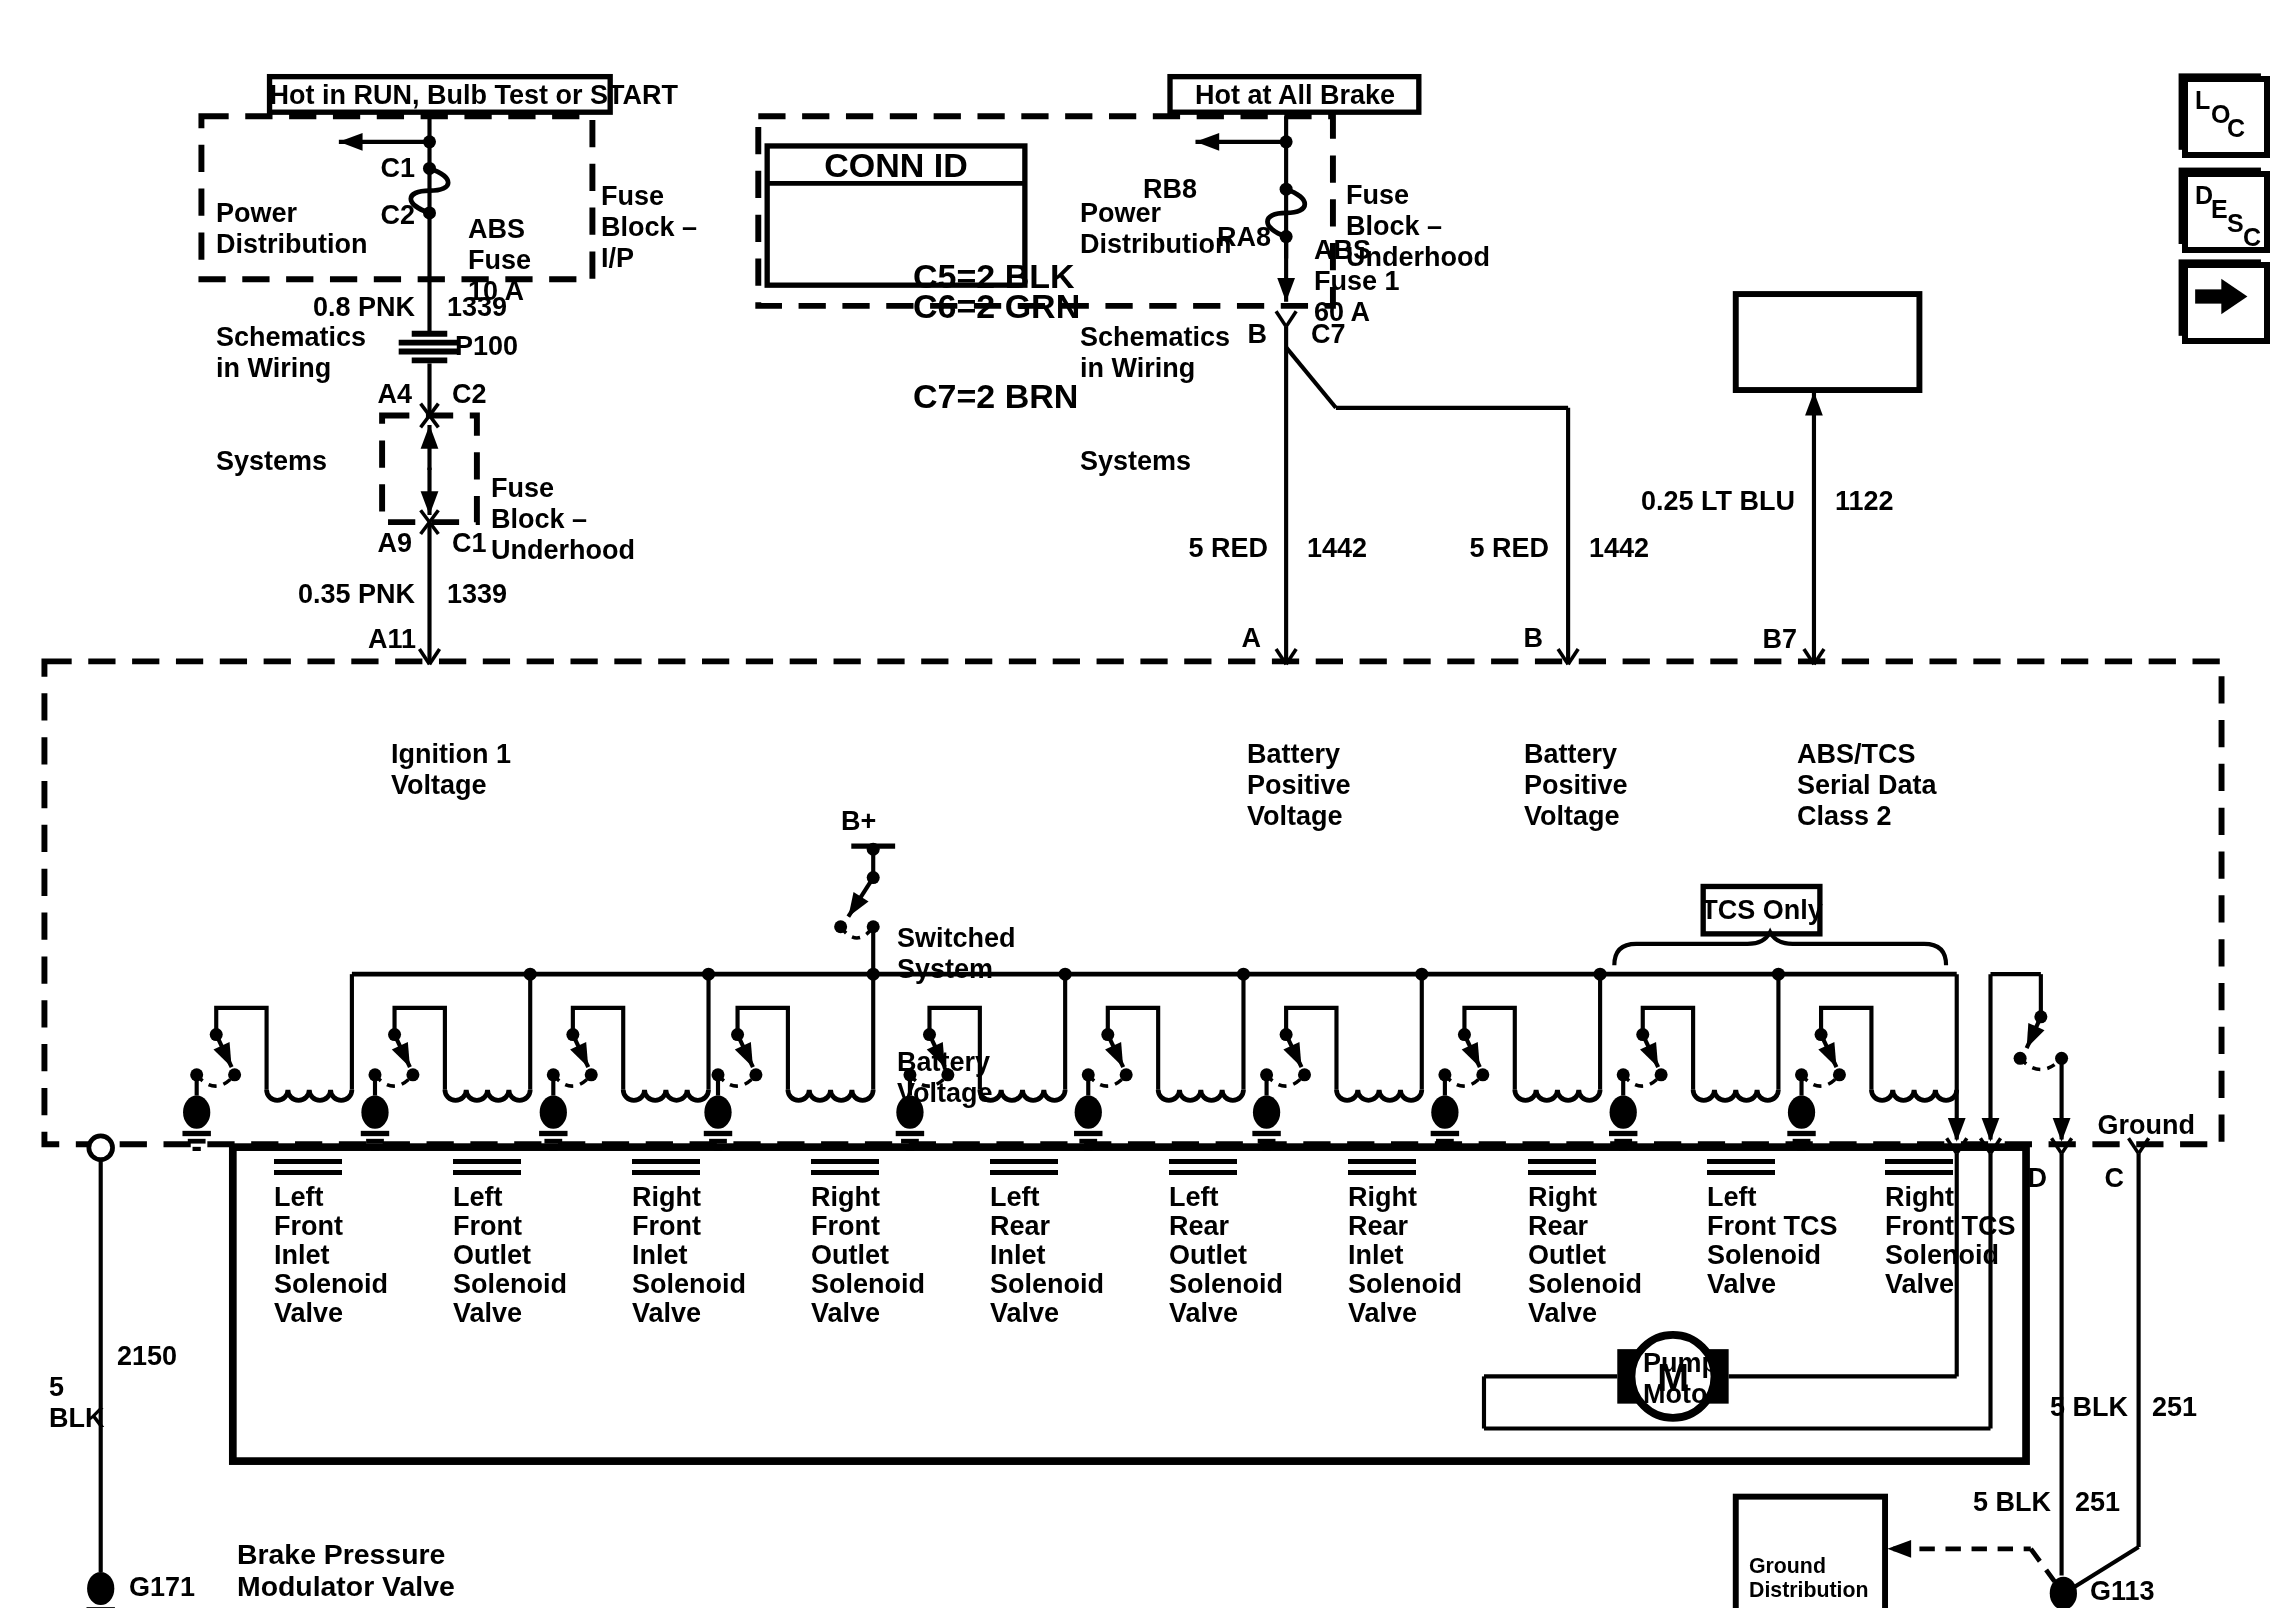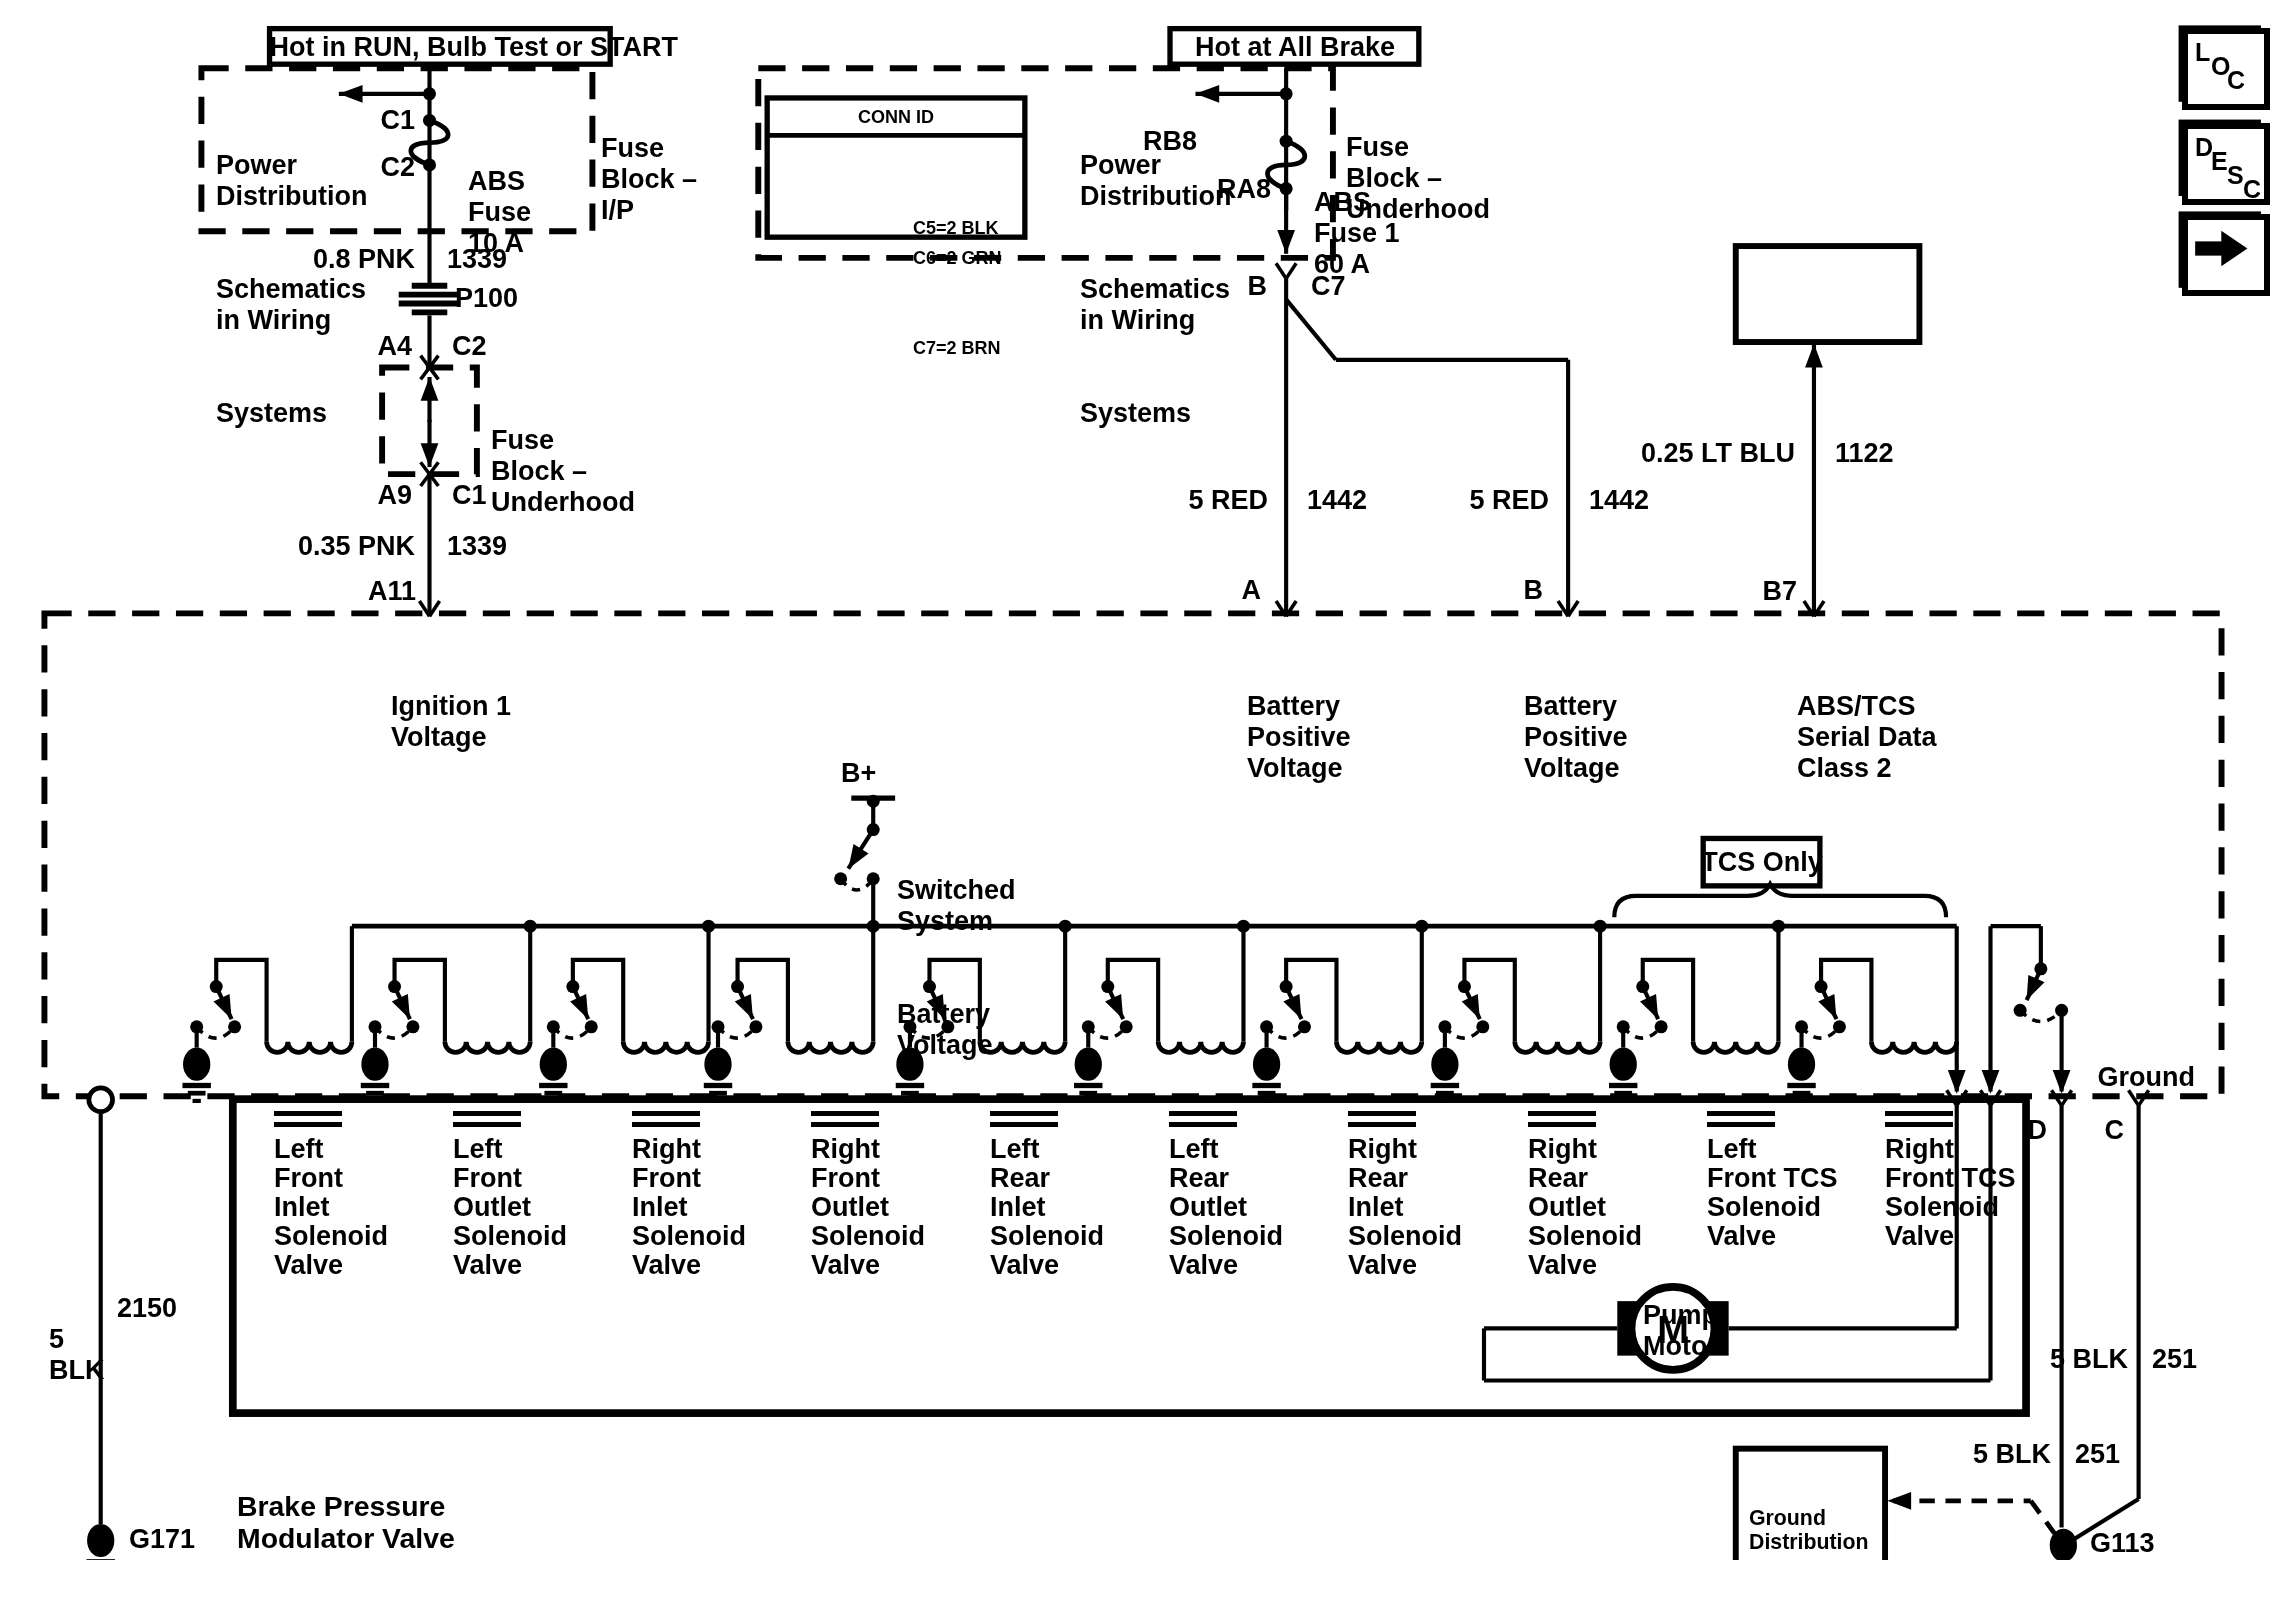--- a/index.html
+++ b/index.html
@@ -1,24 +1,24 @@
 <!DOCTYPE html>
 <html style="font-size:9.5px"><head>
 <meta charset="utf-8">
 <style>
   html,body{margin:0;padding:0;background:#fff;}
   #canvas{position:relative;width:2295px;height:1560px;background:#ffffff;overflow:hidden;
-          font-family:"Liberation Sans",sans-serif;}
+          font-family:"Liberation Sans",sans-serif;margin-top:48px;}
   svg{position:absolute;left:0;top:0;}
   .t{position:absolute;font:bold 27px/31px "Liberation Sans",sans-serif;color:#000;white-space:pre;}
   .r{transform:translateX(-100%);}
   .c{transform:translateX(-50%);}
   .ct{text-align:center;}
   .f42{font-size:25px;line-height:30px;}
-  .f44{font-size:18px;line-height:30px;}
+  .f44{font-size:34px;line-height:30px;}
   .f36{font-size:21.3px;line-height:24px;}
   .f48{font-size:28.4px;line-height:32px;}
   .f64{font-size:38px;line-height:38px;}
   .btn{position:absolute;width:76px;height:70px;border:6.5px solid #000;background:#fff;}
   .diag span{position:absolute;font:bold 25px "Liberation Sans",sans-serif;}
 </style>
 </head>
 <body>
 
 <div id="canvas">

